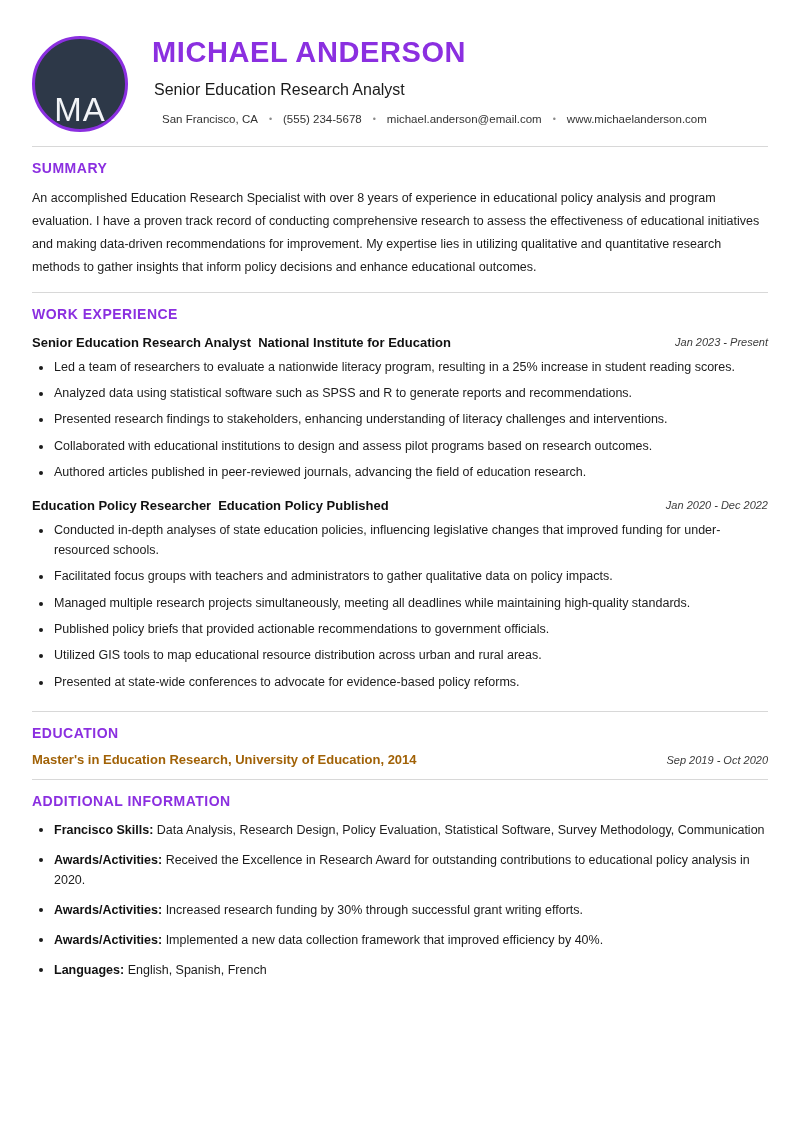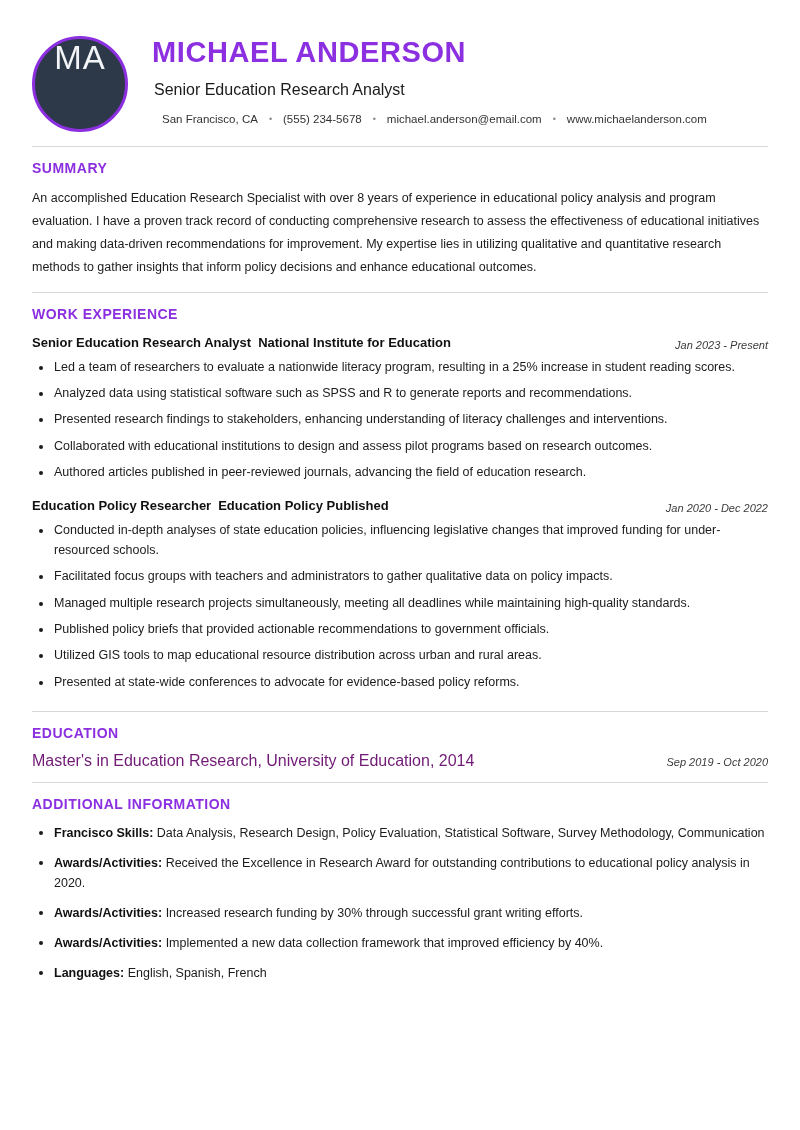--- a/index.html
+++ b/index.html
@@ -32,21 +32,21 @@
   }
   .avatar {
     width: 96px;
     height: 96px;
     min-width: 96px;
     border-radius: 50%;
     background: #2d3848;
     border: 3px solid #8b2fe0;
     box-sizing: border-box;
     display: flex;
-    align-items: flex-start;
+    align-items: flex-end;
     justify-content: center;
     margin-top: 6px;
   }
   .avatar-initials {
     color: #f2f4f7;
     font-size: 33px;
     font-weight: 400;
     letter-spacing: 1px;
     font-family: "Liberation Sans", sans-serif;
   }
@@ -119,21 +119,21 @@
 
   
   .entry {
     margin-bottom: 4px;
   }
   .entry + .entry {
     margin-top: 14px;
   }
   .entry-head {
     display: flex;
-    align-items: flex-end;
+    align-items: center;
     justify-content: space-between;
     margin-bottom: 7px;
     gap: 20px;
   }
   .entry-heading {
     font-size: 13px;
     font-weight: bold;
     color: #111111;
   }
   .entry-company {
@@ -173,23 +173,23 @@
     background: #1b1b1b;
   }
 
   
   .edu-row {
     display: flex;
     align-items: baseline;
     justify-content: space-between;
   }
   .edu-degree {
-    font-size: 16px;
-    font-weight: normal;
-    color: #701a75;
+    font-size: 13px;
+    font-weight: bold;
+    color: #a16207;
   }
 
   
   ul.info-list {
     list-style: none;
     margin: 0;
     padding: 0;
   }
   ul.info-list li {
     position: relative;

